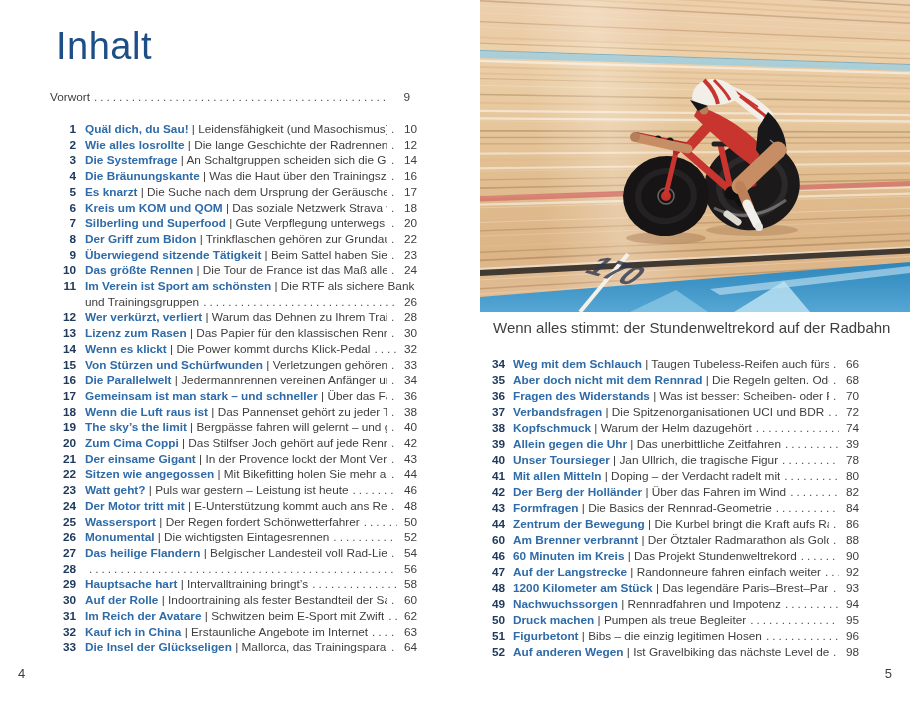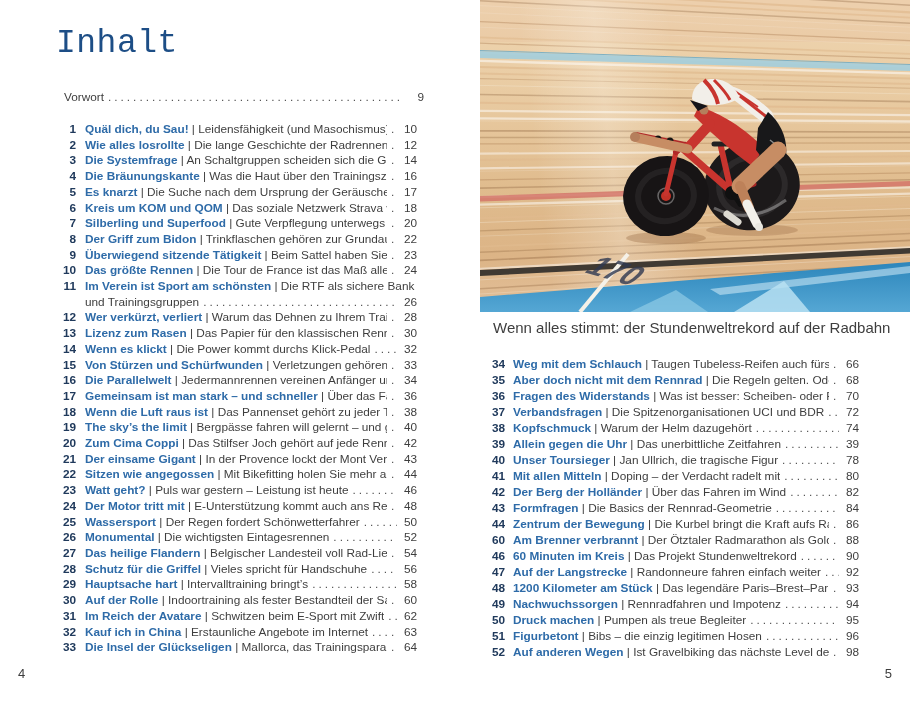--- a/index.html
+++ b/index.html
@@ -1,35 +1,35 @@
 <!DOCTYPE html>
 <html style="--paper: #ffffff; --heading-blue: #1d4e86; --title-blue: #2e6ba8; --number-navy: #203a5c; --text-dark: #3e3e3e; --dots-gray: #4f4f4f; --wood-light: #f0d8b4; --wood-mid: #e5c59b; --wood-dark: #dcb386; --stayer-line-blue: #a6cdd9; --sprinter-line-red: #d4766a; --measure-line-black: #403a33; --cote-dazur-blue: #3a93c6; --kit-red: #c8342e; --kit-white: #f2efe9; --kit-black: #18181a; --wheel-black: #1c191a;"><head>
 <meta charset="utf-8">
 <style>
   html,body{margin:0;padding:0;background:#ffffff;}
   .spread{position:relative;width:910px;height:701px;background:var(--paper,#fff);
           font-family:"Liberation Sans",sans-serif;overflow:hidden;}
   .contents-title{position:absolute;left:56px;top:26px;
-          font-family:Liberation Mono, monospace;font-size:33px;line-height:1.1;
+          font-family:Liberation Sans, sans-serif;font-size:38px;line-height:1.1;
           color:var(--heading-blue);letter-spacing:.5px;text-align:right;}
   .toc{position:absolute;font-size:11.8px;color:var(--text-dark);}
   #toc-left{left:57px;top:122px;width:360px;}
   #toc-right{left:481px;top:356px;width:378px;}
   .row{display:flex;align-items:baseline;line-height:15.7px;white-space:nowrap;}
   #toc-right .row{line-height:16px;}
   .num{flex:none;width:19px;text-align:right;font-weight:bold;color:var(--number-navy);margin-right:9px;}
   #toc-right .num{width:24px;margin-right:8px;}
   .body{flex:0 1 auto;overflow:hidden;}
   .t{font-weight:bold;color:var(--title-blue);margin-top:26px;}
   .sep,.d{color:var(--text-dark);}
   .cont-indent{flex:none;width:28px;}
   .dots{flex:1 1 6px;overflow:hidden;min-width:6px;color:var(--dots-gray);margin:0 3px 0 4px;}
   .dots::after{content:"....................................................................................................";letter-spacing:3px;font-size:11.8px;}
   .pg{flex:none;width:17px;text-align:right;color:var(--text-dark);}
-  .vorwort-row{position:absolute;left:64px;top:90px;width:360px;font-size:11.8px;
+  .vorwort-row{position:absolute;left:50px;top:90px;width:360px;font-size:11.8px;
           display:flex;align-items:baseline;line-height:15.7px;color:var(--text-dark);}
   .caption{position:absolute;left:493px;top:319px;font-size:15px;color:var(--text-dark);}
   .folio{position:absolute;font-size:13px;color:var(--text-dark);}
   #folio-left{left:18px;top:666px;}
   #folio-right{left:876px;top:666px;width:16px;text-align:right;}
   .photo{position:absolute;left:480px;top:0;width:430px;height:312px;}
   .photo svg{display:block;}
   .wheel{fill:var(--wheel-black);}
   .kit-red{fill:var(--kit-red);}
   .kit-white{fill:var(--kit-white);}
@@ -210,21 +210,20 @@
         <span class="pg">52</span>
       </div>
       <div class="row">
         <span class="num">27</span>
         <span class="body"><span class="t">Das heilige Flandern</span><span class="sep"> | </span><span class="d">Belgischer Landesteil voll Rad-Liebe</span></span>
         <span class="dots"></span>
         <span class="pg">54</span>
       </div>
       <div class="row">
         <span class="num">28</span>
-        <span class="body"><span class="t">Schutz für die Griffel</span><span class="sep"> | </span><span class="d">Vieles spricht für Handschuhe</span></span>
         <span class="dots"></span>
         <span class="pg">56</span>
       </div>
       <div class="row">
         <span class="num">29</span>
         <span class="body"><span class="t">Hauptsache hart</span><span class="sep"> | </span><span class="d">Intervalltraining bringt’s</span></span>
         <span class="dots"></span>
         <span class="pg">58</span>
       </div>
       <div class="row">

